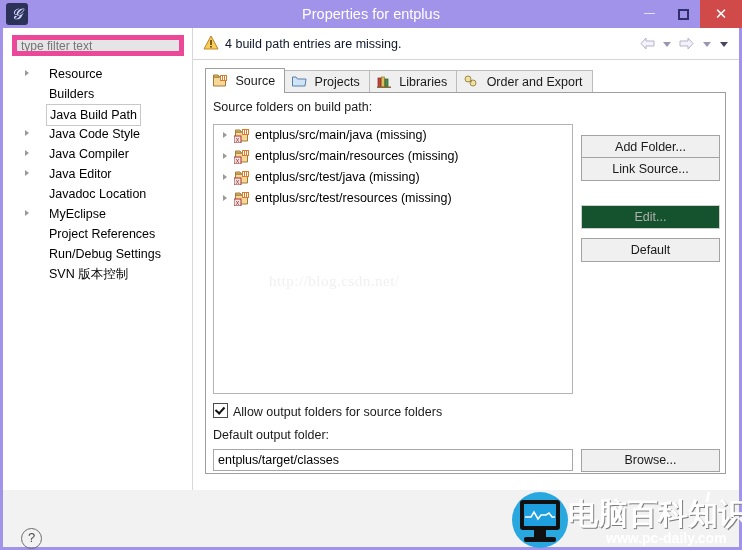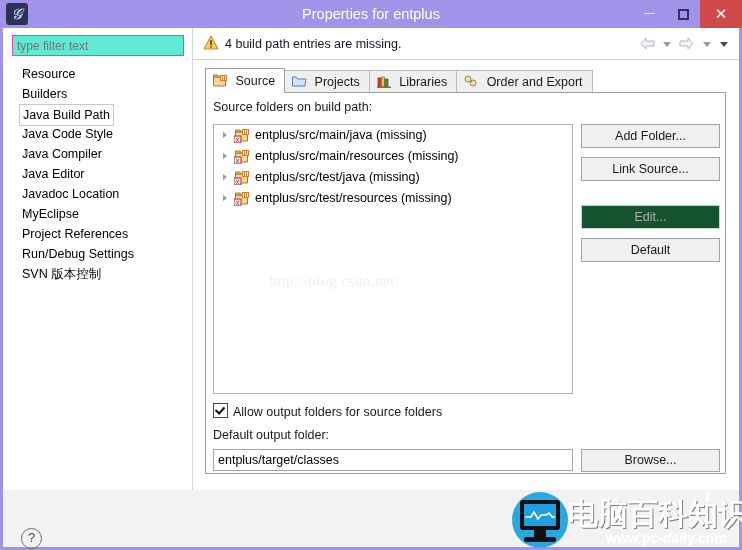--- a/index.html
+++ b/index.html
@@ -101,39 +101,39 @@
     left: 0; top: 0;
     width: 190px; height: 462px;
     background: #ffffff;
     border-right: 1px solid #d7d7d7;
     box-sizing: border-box;
   }
   #filter-input {
     position: absolute;
     left: 9px; top: 7px;
     width: 172px; height: 21px;
-    border: 1px solid #ec4899;
-    background: #5eead4;
+    border: 5px solid #ec4899;
+    background: #e5e5e5;
     font-family: "Liberation Sans", sans-serif;
     font-size: 12px;
     color: #585858;
     padding: 0 4px;
     box-sizing: border-box;
     outline: none;
   }
   #tree {
     position: absolute;
     left: 0; top: 36px;
     width: 189px;
   }
   .tree-item {
     position: relative;
     height: 20px;
     line-height: 20px;
-    padding-left: 19px;
+    padding-left: 46px;
     font-size: 12.5px;
     color: #000000;
     white-space: nowrap;
   }
   .tree-item .arrow {
     position: absolute;
     left: 22px;
     top: 6px;
     width: 0; height: 0;
     border-left: 4px solid #9a9a9a;
@@ -310,21 +310,21 @@
     box-sizing: border-box;
     text-align: center;
     line-height: 22px;
     padding: 0;
   }
   .side-btn.disabled {
     color: #b0b0b0;
     border-color: #cfcfcf;
     background: #14532d;
   }
-  #btn-add-folder  { top: 31px; }
+  #btn-add-folder  { top: 42px; }
   #btn-link-source { top: 64px; }
   #btn-edit        { top: 112px; }
   #btn-remove      { top: 145px; }
 
   
   #allow-row {
     position: absolute;
     left: 7px; top: 310px;
     height: 18px;
     font-size: 12.5px;

